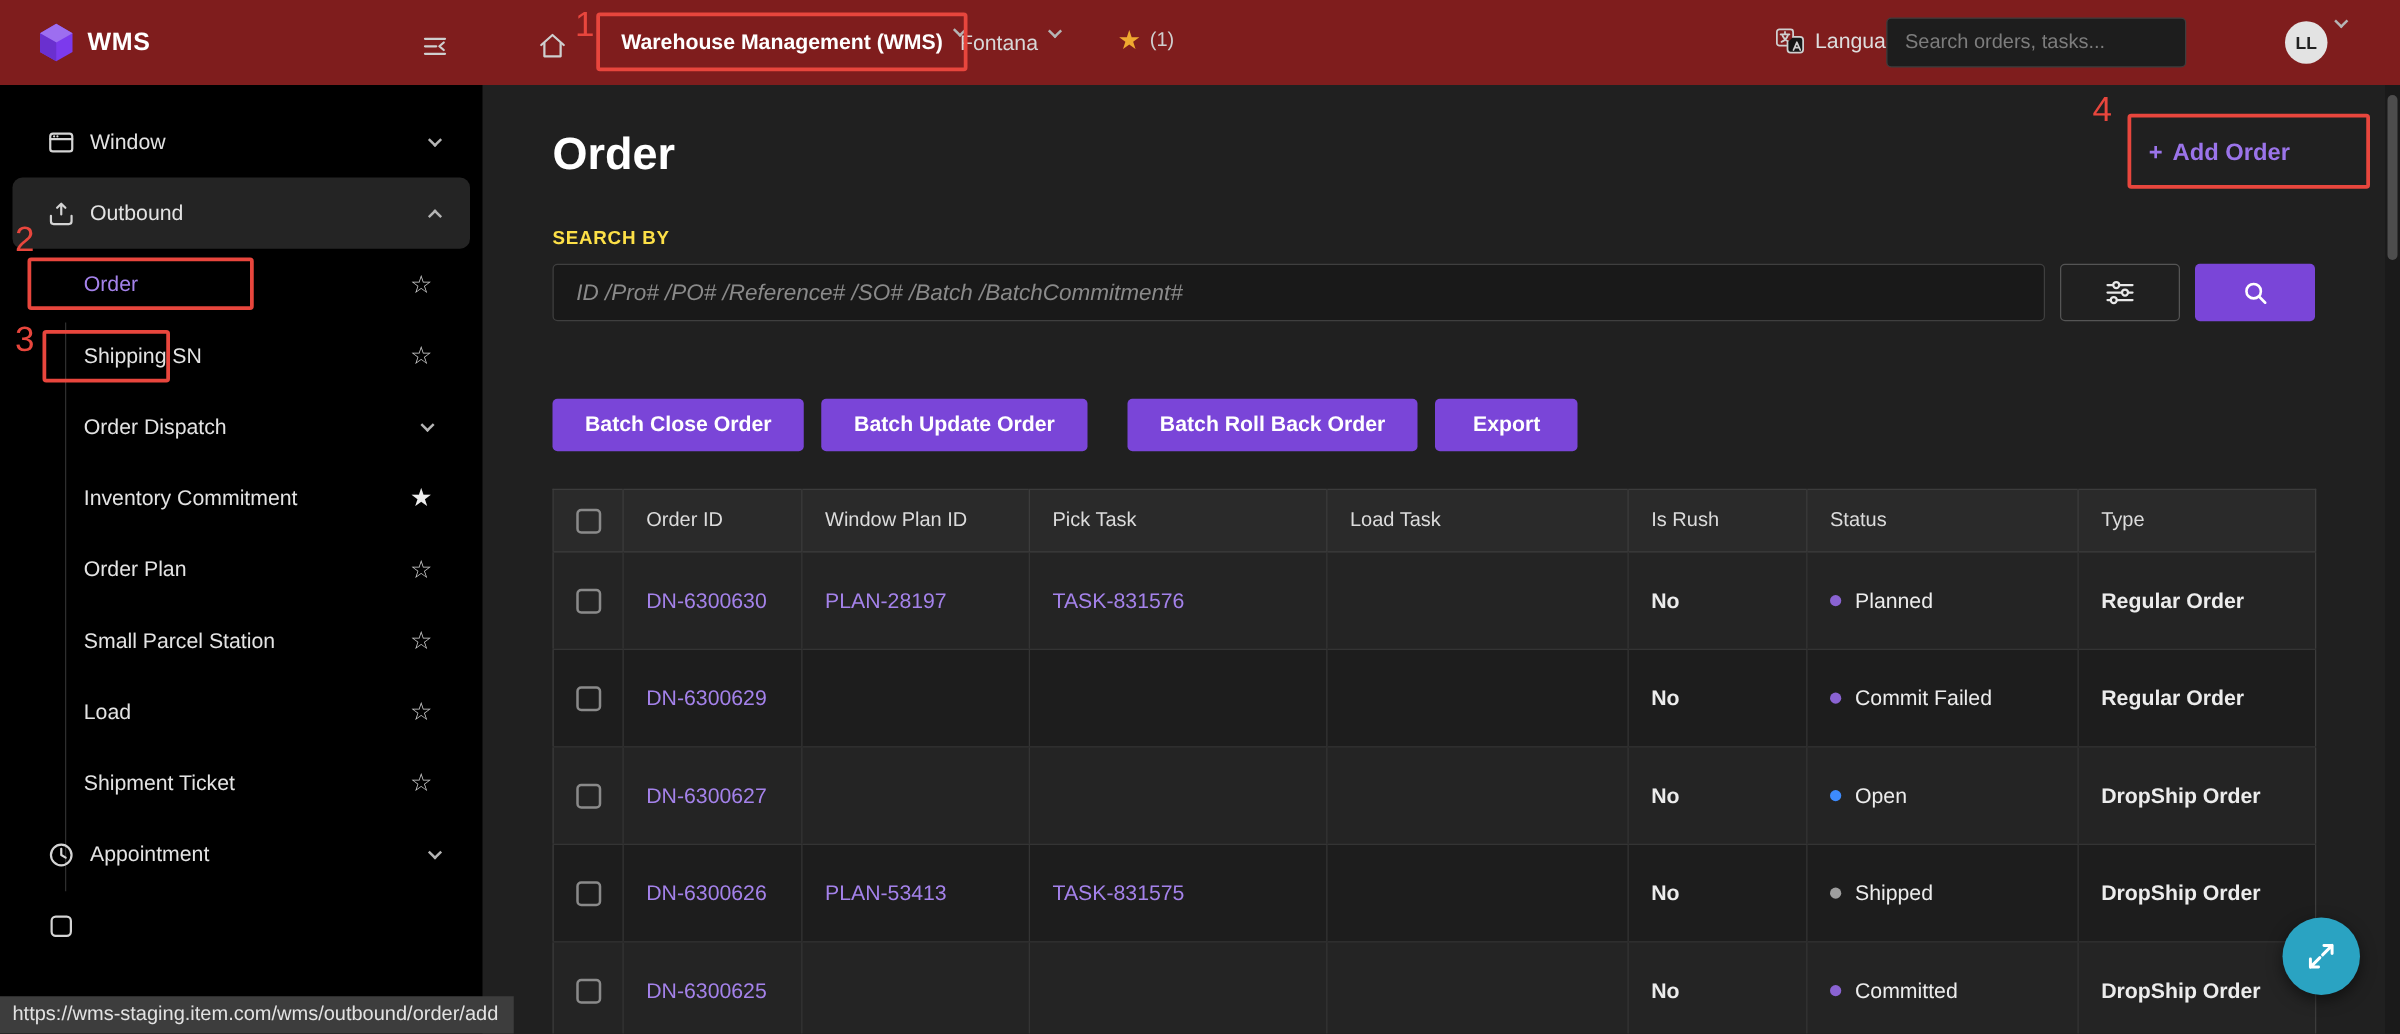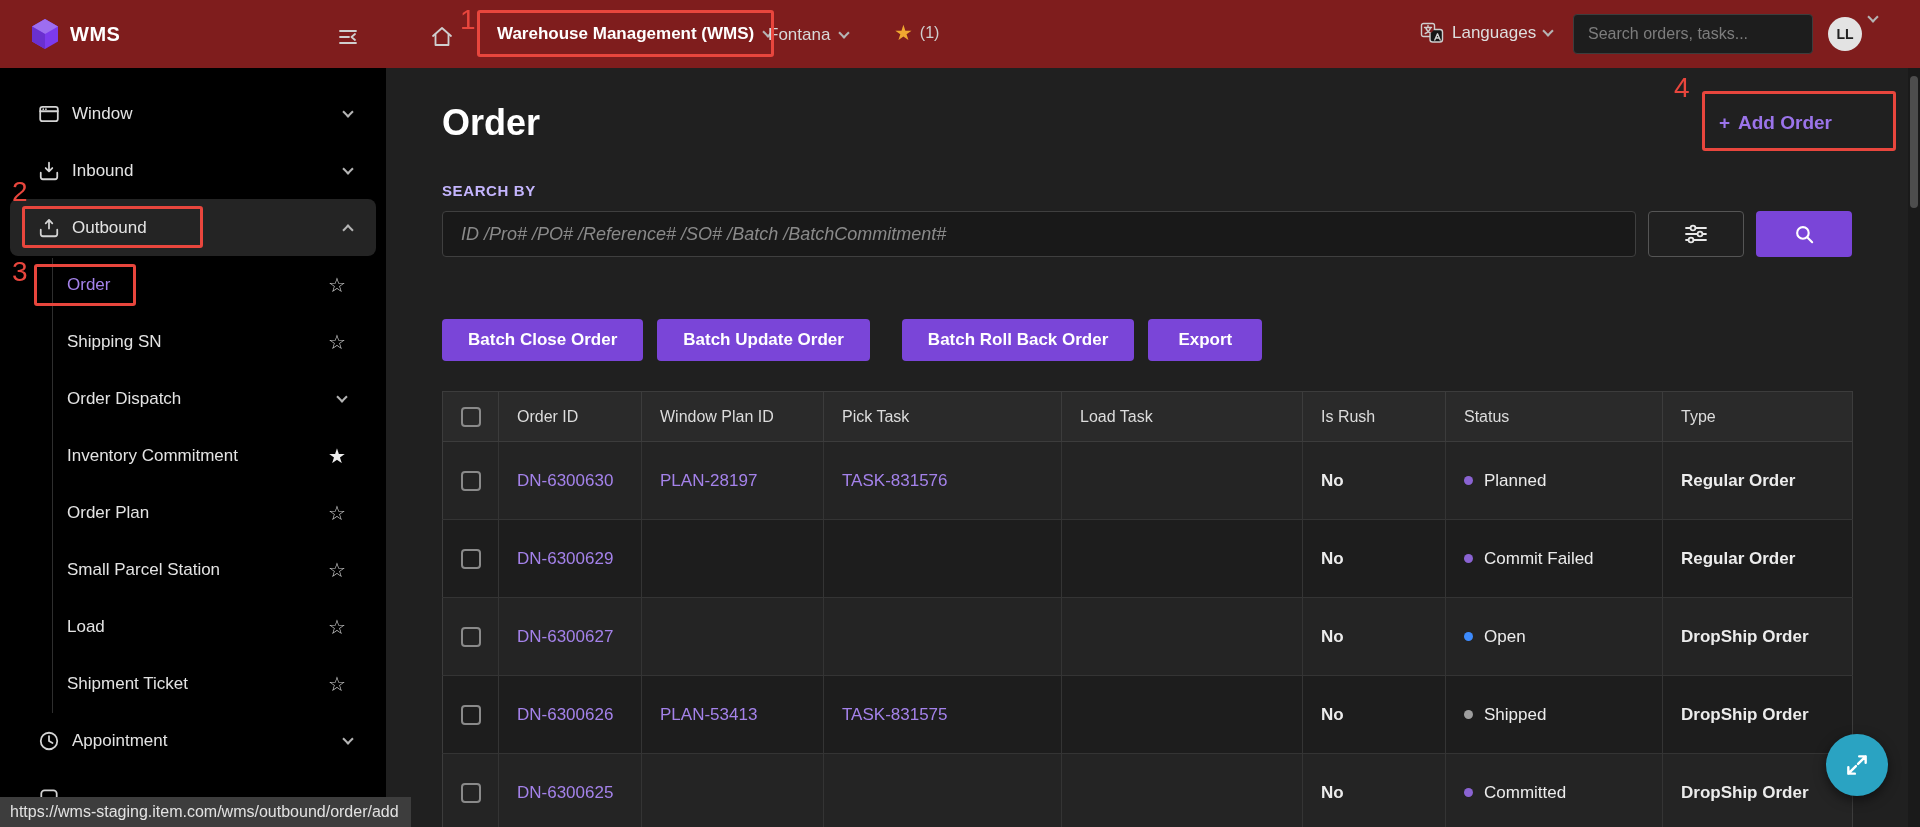--- a/index.html
+++ b/index.html
@@ -16,28 +16,28 @@
   }
 
   
   .topbar{ position:absolute; left:0; top:0; width:1920px; height:68px; background:#7f1d1d; z-index:6; }
   .topbar > *{ position:absolute; }
   .logo{ left:30px; top:18px; display:flex; align-items:center; gap:10px; }
   .logo-text{ font-size:20px; font-weight:700; color:#fff; letter-spacing:.5px; }
   .icon-btn{ background:none; border:none; cursor:pointer; padding:4px; }
   .collapse-btn{ left:332px; top:21px; }
   .home-btn{ left:426px; top:21px; }
-  .dd{ display:flex; align-items:center; gap:10px; cursor:pointer; color:#e8e8e8; }
+  .dd{ display:flex; gap:10px; cursor:pointer; color:#e8e8e8; }
   .app-dd{ left:497px; top:24px; font-size:17px; font-weight:600; color:#fff; }
   .site-dd{ left:768px; top:25px; font-size:17px; color:#d8d8d8; }
   .fav{ left:894px; top:22px; display:flex; align-items:center; gap:7px; }
   .goldstar{ color:var(--gold); font-size:21px; line-height:1; cursor:pointer; }
   .favcount{ font-size:16px; color:#cfcfcf; }
   .lang{ left:1420px; top:22px; display:flex; align-items:center; gap:8px; font-size:17px; color:#dedede; cursor:pointer; }
-  .hsearch{ left:1573px; top:14px; width:240px; height:40px; background:#1d1d1d;
+  .hsearch{ left:1509px; top:14px; width:240px; height:40px; background:#1d1d1d;
     border:1px solid #3d3d3d; border-radius:4px; color:#e0e0e0; font-size:16px;
     padding:0 14px; font-family:"Liberation Sans",sans-serif; }
   .hsearch::placeholder{ color:#7d7d7d; }
   .avatar-wrap{ left:1828px; top:17px; display:flex; gap:7px; cursor:pointer; }
   .avatar{ width:34px; height:34px; border-radius:50%; background:#e3e3e3; color:#222;
     font-size:14px; font-weight:700; display:flex; align-items:center; justify-content:center; }
 
   .chev{ width:8px; height:8px; border-right:2px solid #b5b5b5; border-bottom:2px solid #b5b5b5;
     display:inline-block; transform:rotate(45deg); margin-top:-4px; }
   .chev.up{ transform:rotate(-135deg); margin-top:4px; }
@@ -57,21 +57,21 @@
   .star.filled{ color:#ededed; }
   .si{ width:22px; height:22px; stroke:#d4d4d4; stroke-width:1.6; fill:none; stroke-linecap:round; stroke-linejoin:round; flex:none; }
 
   
   .main{ position:absolute; left:386px; top:68px; width:1522px; height:759px; background:#202020;
     padding:0 56px; overflow:hidden; z-index:1; }
   .title-row{ margin-top:26px; height:58px; display:flex; align-items:center; justify-content:space-between; }
   .page-title{ font-size:36px; font-weight:600; color:#fff; }
   .add-order{ background:none; border:none; color:#9b74ea; font-size:19px; font-weight:700;
     cursor:pointer; display:flex; align-items:center; gap:8px; padding:14px 20px; font-family:"Liberation Sans",sans-serif;}
-  .search-label{ margin-top:30px; font-size:15px; font-weight:700; letter-spacing:.6px; color:#c4b5fd; }
+  .search-label{ margin-top:30px; font-size:15px; font-weight:700; letter-spacing:.6px; color:#fde047; }
   .search-row{ margin-top:12px; display:flex; gap:12px; height:46px; }
   .filter-input{ flex:1; background:#191919; border:1px solid #3f3f3f; border-radius:4px;
     color:#d8d8d8; font-size:18px; font-style:italic; padding:0 18px; font-family:"Liberation Sans",sans-serif; }
   .filter-input::placeholder{ color:#8a8a8a; }
   .sq-btn{ width:96px; height:46px; border-radius:4px; display:flex; align-items:center; justify-content:center; cursor:pointer; }
   .filter-btn{ background:transparent; border:1px solid #555; }
   .search-btn{ background:var(--accent); border:none; }
   .actions-row{ margin-top:62px; display:flex; align-items:center; height:42px; }
   .pbtn{ background:var(--accent); color:#fff; border:none; border-radius:4px; height:42px;
     padding:0 26px; font-size:17px; font-weight:700; cursor:pointer; font-family:"Liberation Sans",sans-serif; }
@@ -175,28 +175,20 @@
 
     <div class="side-item">
       <svg class="si" viewBox="0 0 20 20">
         <rect x="2" y="3.5" width="16" height="13" rx="2"></rect>
           <path d="M2 7.5h16M4.8 5.6h.01M7.2 5.6h.01"></path>
       </svg>
       <span class="label">Window</span>
       <i class="chev"></i>
     </div>
 
-    <div class="side-item">
-      <svg class="si" viewBox="0 0 20 20">
-        <path d="M10 2.5v7.5M7 7.3l3 3 3-3"></path>
-          <path d="M2.5 11.5v4a2 2 0 0 0 2 2h11a2 2 0 0 0 2-2v-4"></path>
-      </svg>
-      <span class="label">Inbound</span>
-      <i class="chev"></i>
-    </div>
 
     <div class="side-item active-parent">
       <svg class="si" viewBox="0 0 20 20">
         <path d="M10 10.5V3M7 5.7l3-3 3 3"></path>
           <path d="M2.5 11.5v4a2 2 0 0 0 2 2h11a2 2 0 0 0 2-2v-4"></path>
       </svg>
       <span class="label">Outbound</span>
       <i class="chev up"></i>
     </div>
 

